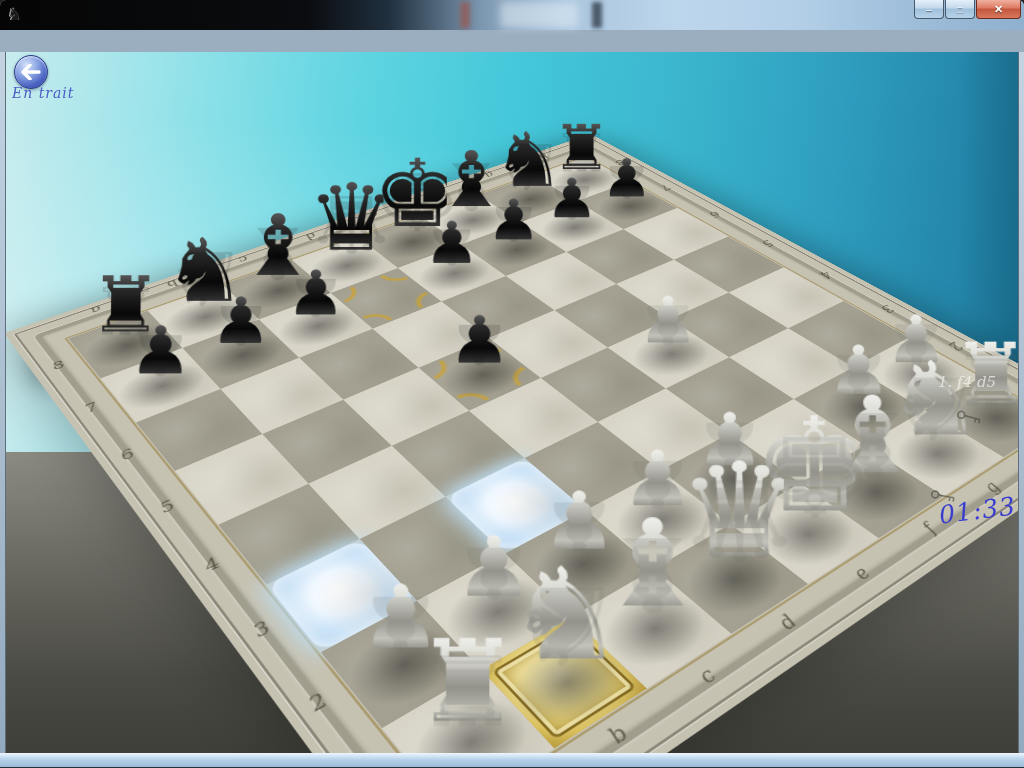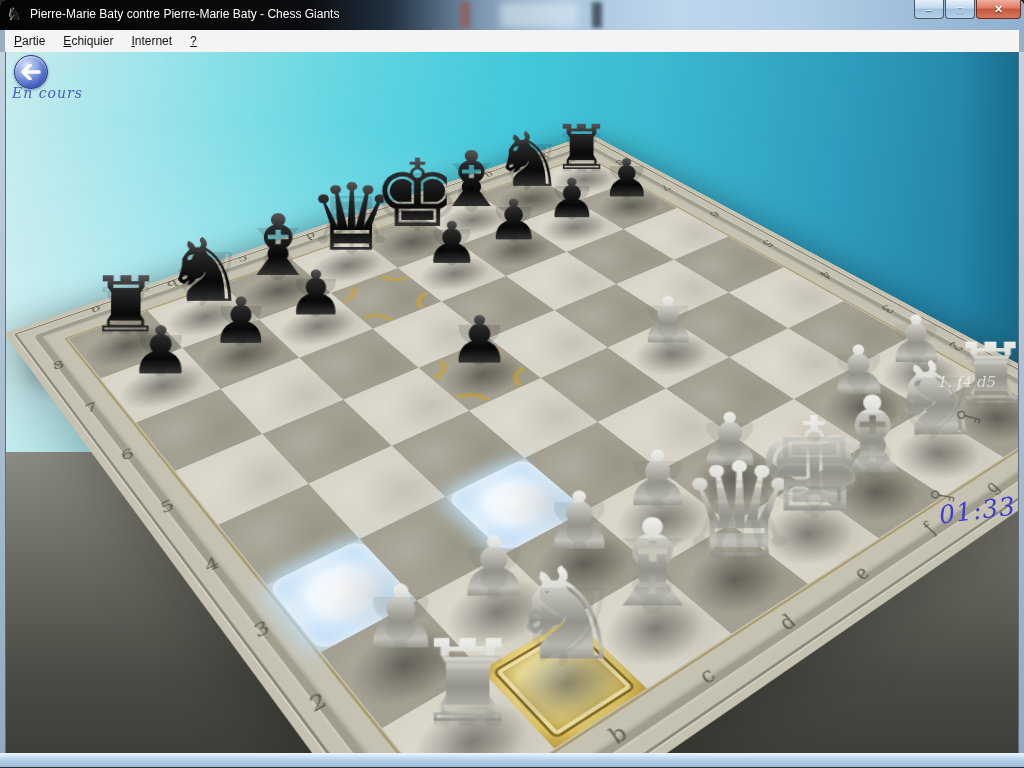--- a/index.html
+++ b/index.html
@@ -127,34 +127,27 @@
 </head>
 <body>
 
 <div class="window">
 
   <div class="titlebar">
     <div class="tb-blob b1"></div>
     <div class="tb-blob b2"></div>
     <div class="tb-blob b3"></div>
     <span class="app-icon">♞</span>
-    <span class="tb-title">Pierre-Marie Baty contre Pierre-Marie Baty - Chess Giants</span>
     <div class="winbtns">
       <div class="winbtn min">–</div>
       <div class="winbtn max">□</div>
       <div class="winbtn close">✕</div>
     </div>
   </div>
 
-  <div class="menubar">
-      <span class="menu-item"><u>P</u>artie</span>
-      <span class="menu-item"><u>E</u>chiquier</span>
-      <span class="menu-item"><u>I</u>nternet</span>
-      <span class="menu-item"><u>?</u></span>
-    </div>
 
   <div class="content">
     <div class="wall"></div>
     <div class="floorbg"></div>
     <div class="wallrefl"></div>
 
     <div class="scene">
       <div class="board3d" id="board3d">
         <div class="rim r1"></div>
         <div class="rim r2"></div>
@@ -319,21 +312,21 @@
           <div class="piece black pawn" data-glyph="♟" style="left: 526px; top: 16px;"></div>
           <div class="piece black pawn" data-glyph="♟" style="left: 606px; top: 16px;"></div>
         </div>
     </div>
 
     <div class="back-btn">
       <svg width="20" height="16" viewBox="0 0 20 16">
         <path d="M9 1 L2 8 L9 15 M2 8 H18" stroke="#ffffff" stroke-width="3.4" fill="none" stroke-linecap="round" stroke-linejoin="round"></path>
       </svg>
     </div>
-    <div class="status-link">En cours</div>
+    <div class="status-link">En trait</div>
 
     <div class="movelist">1. f4 d5</div>
 
     <svg class="clock-key k1" width="28" height="14" viewBox="0 0 28 14">
       <circle cx="5" cy="7" r="3.4" fill="none" stroke="#46443e" stroke-width="1.6"></circle>
       <line x1="8.4" y1="7" x2="24" y2="7" stroke="#46443e" stroke-width="1.6"></line>
       <line x1="20" y1="7" x2="20" y2="11" stroke="#46443e" stroke-width="1.6"></line>
       <line x1="24" y1="7" x2="24" y2="11" stroke="#46443e" stroke-width="1.6"></line>
     </svg>
     <svg class="clock-key k2" width="28" height="14" viewBox="0 0 28 14">

